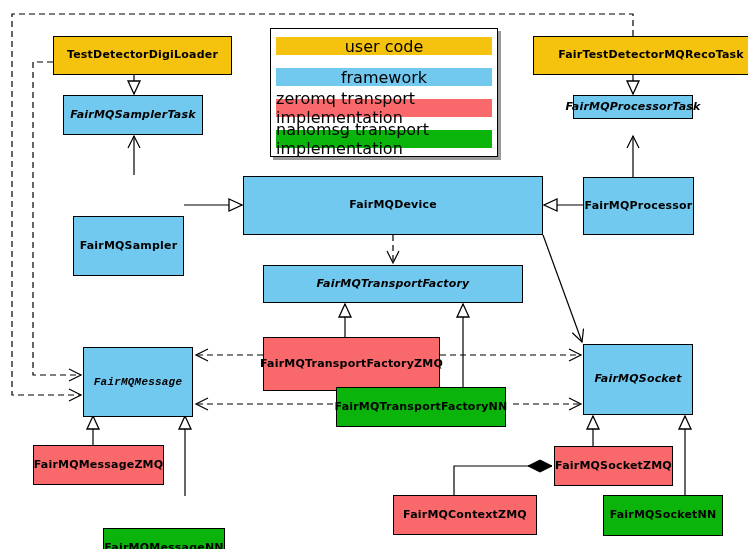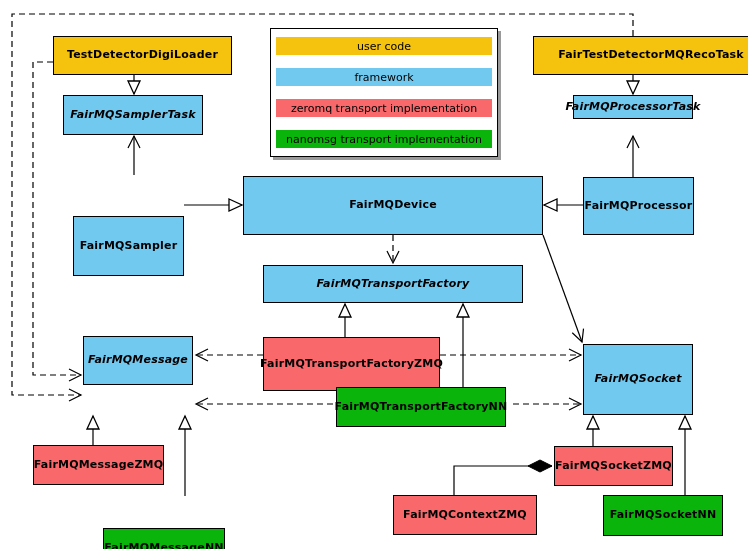--- a/index.html
+++ b/index.html
@@ -19,21 +19,21 @@
   .zeromq    { background:var(--zeromq,#F9696C); }
   .nanomsg   { background:var(--nanomsg,#0AB40A); }
   .abstract  { font-style:italic; }
   .legend {
     position:absolute; left:270px; top:28px; width:228px; box-sizing:border-box;
     background:#fff; border:1.2px solid #000; box-shadow:3px 3px 0 #9a9a9a;
     padding:8px 5px; display:flex; flex-direction:column; gap:13px;
   }
   .legend-item {
     height:18px; display:flex; align-items:center; justify-content:center;
-    font-size:11px; font-weight:normal; color:#000;
+    font-size:16px; font-weight:normal; color:#000;
   }
 </style>
 </head>
 <body>
 
 <div id="canvas">
 
   <svg id="wires" viewBox="0 0 748 549" xmlns="http://www.w3.org/2000/svg">
     <defs>
       <marker id="tri" markerUnits="userSpaceOnUse" markerWidth="17" markerHeight="16" refX="14.5" refY="7.5" orient="auto">
@@ -88,21 +88,21 @@
 
   <div class="node framework" style="left:73px;  top:175px; width:111px; height:60px;margin-top:41px;">FairMQSampler</div>
   <div class="node framework" style="left:243px; top:176px; width:300px; height:59px;">FairMQDevice</div>
   <div class="node framework" style="left:583px; top:177px; width:111px; height:58px;">FairMQProcessor</div>
 
   <div class="node framework abstract" style="left:263px; top:265px; width:260px; height:38px;">FairMQTransportFactory</div>
 
   <div class="node zeromq" style="left:263px; top:337px; width:177px; height:54px;">FairMQTransportFactoryZMQ</div>
   <div class="node nanomsg" style="left:336px; top:387px; width:170px; height:40px;">FairMQTransportFactoryNN</div>
 
-  <div class="node framework abstract" style="left:83px;  top:336px; width:110px; height:49px;">FairMQMessage</div>
+  <div class="node framework abstract" style="left:83px;  top:347px; width:110px; height:70px;font-family:Liberation Mono, monospace;">FairMQMessage</div>
   <div class="node framework abstract" style="left:583px; top:344px; width:110px; height:71px;">FairMQSocket</div>
 
   <div class="node zeromq" style="left:33px;  top:445px; width:131px; height:40px;">FairMQMessageZMQ</div>
   <div class="node nanomsg" style="left:103px; top:496px; width:122px; height:41px;margin-top:32px;">FairMQMessageNN</div>
 
   <div class="node zeromq" style="left:393px; top:495px; width:144px; height:40px;">FairMQContextZMQ</div>
   <div class="node zeromq" style="left:554px; top:446px; width:119px; height:40px;">FairMQSocketZMQ</div>
   <div class="node nanomsg" style="left:603px; top:495px; width:120px; height:41px;">FairMQSocketNN</div>
 
 </div>

